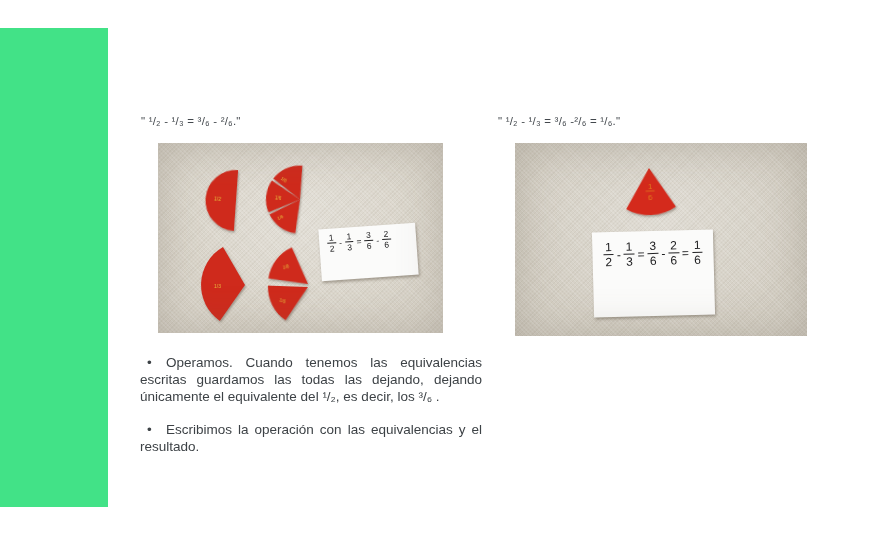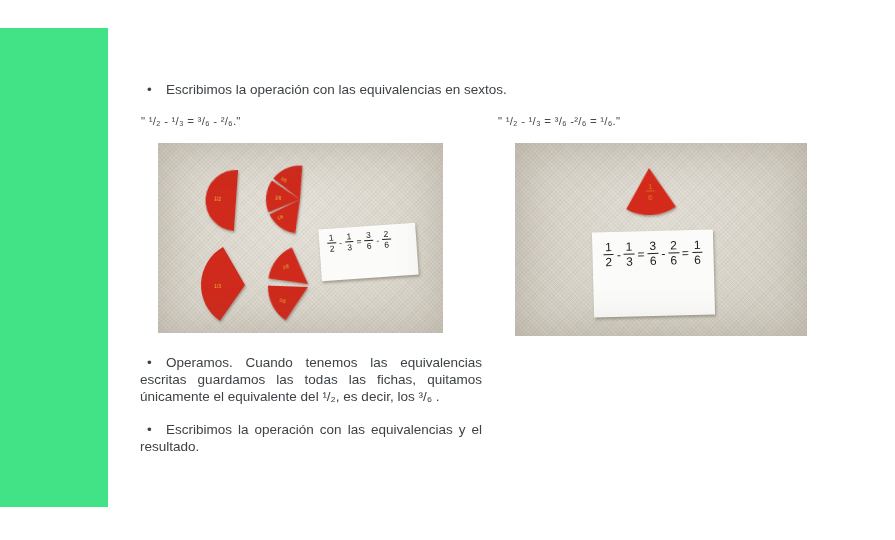--- a/index.html
+++ b/index.html
@@ -57,21 +57,20 @@
   .col-right{left:492px;width:349px;}
   .col .bullet-para{margin-bottom:16px;}
 </style>
 </head>
 <body>
 
 <div class="slide">
 
   <div class="accent-bar"></div>
 
-  <p class="bullet-para title-line"><span class="dot">•</span><span>Escribimos la operación con las equivalencias en sextos.</span></p>
 
   <div class="quote quote-left">" ¹/₂ - ¹/₃ = ³/₆ - ²/₆."</div>
   <div class="quote quote-right">" ¹/₂ - ¹/₃ = ³/₆ -²/₆ = ¹/₆."</div>
 
   <div class="photo photo-left">
     <svg width="285" height="190" viewBox="0 0 285 190">
       <defs>
         <filter id="ps" x="-20%" y="-20%" width="140%" height="140%">
           <feDropShadow dx="1" dy="1.5" stdDeviation="1" flood-color="#6a6152" flood-opacity="0.55"></feDropShadow>
         </filter>
@@ -144,18 +143,18 @@
         </span><span class="op">-</span><span class="frac">
           <span class="num">2</span>
           <span class="den">6</span>
         </span><span class="op">=</span><span class="frac">
           <span class="num">1</span>
           <span class="den">6</span>
         </span></div>
   </div>
 
   <div class="col col-left">
-    <p class="bullet-para"><span class="dot">•</span><span>Operamos. Cuando tenemos las equivalencias escritas guardamos las todas las fichas, quitamos únicamente el equivalente del  ¹/₂, es decir, los ³/₆ .</span></p>
+    <p class="bullet-para"><span class="dot">•</span><span>Operamos. Cuando tenemos las equivalencias escritas guardamos las todas las dejando, dejando únicamente el equivalente del  ¹/₂, es decir, los ³/₆ .</span></p>
     <p class="bullet-para"><span class="dot">•</span><span>Escribimos la operación con las equivalencias y el resultado.</span></p>
   </div>
 
 
 </div>
 
 </body></html>

